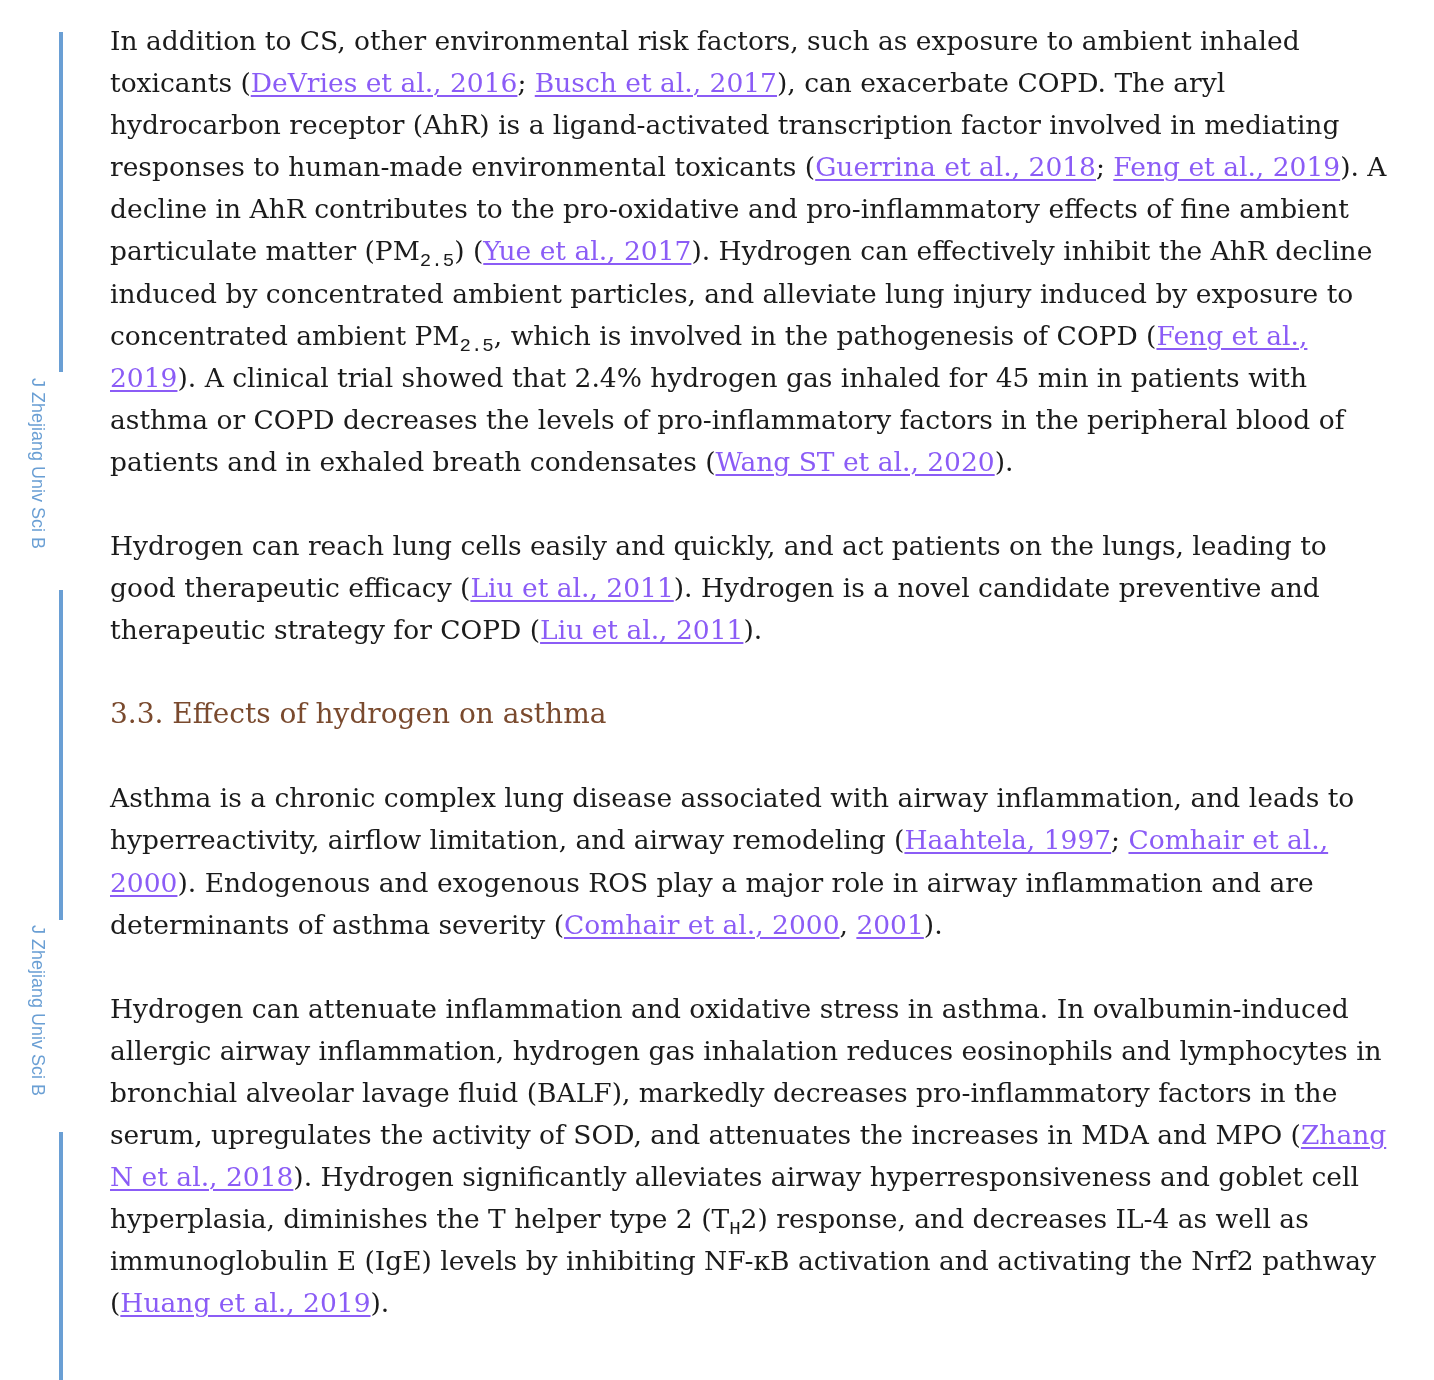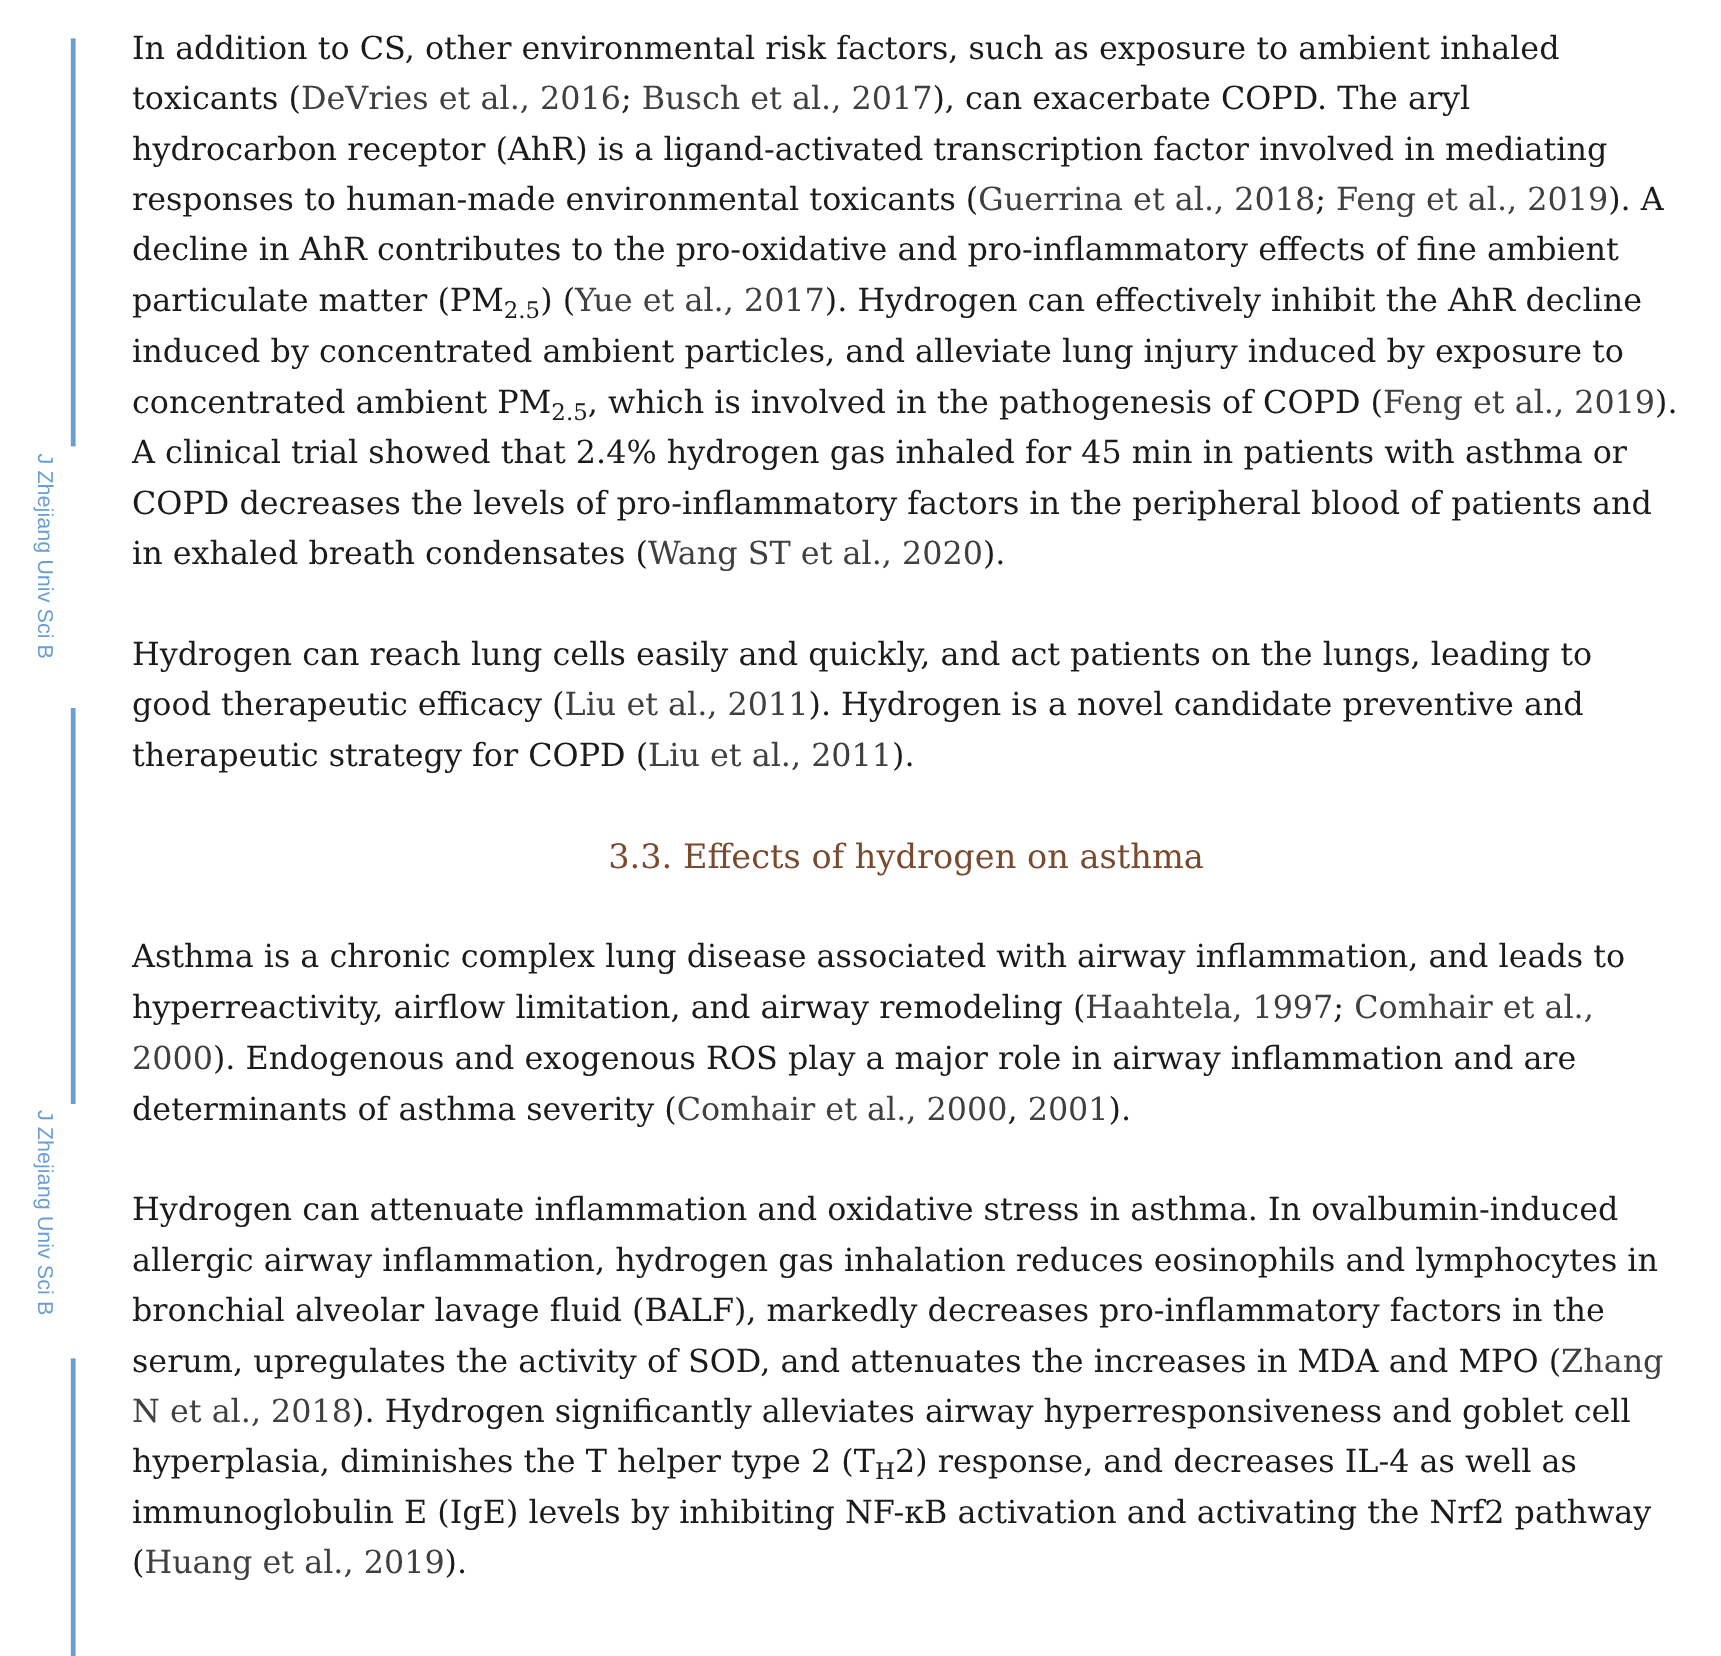--- a/index.html
+++ b/index.html
@@ -4,23 +4,23 @@
 <style>
   html, body { margin: 0; padding: 0; background: #ffffff; }
   body { width: 1434px; height: 1380px; position: relative; overflow: hidden; }
   .sidebar { position: absolute; left: 0; top: 0; width: 100px; height: 1380px; }
   .bar { position: absolute; left: 59px; width: 4px; background: #6a9fd4; }
   .wm { position: absolute; left: 48px; transform-origin: 0 0; transform: rotate(90deg);
         font-family: "Liberation Sans", sans-serif; font-size: 18px; color: #6a9fd4; white-space: nowrap; }
   .content { position: absolute; left: 110px; top: 20px; width: 1290px;
              font-family: "DejaVu Serif", serif; font-size: 26.5px; line-height: 42.1px; color: #1b1b1b; }
   p { margin: 0 0 42px 0; }
-  .lnk { color: #404040; text-decoration-thickness: 2px; text-underline-offset: 3px; }
-  sub { font-size: 0.72em; line-height: 0; vertical-align: -0.3em; }
-  h3 { margin: 0 0 42px 0; font-weight: normal; font-size: 28px; line-height: 42px; color: #7a4a2e; text-align: center; }
+  .lnk { color: #8b5cf6; text-decoration: underline; text-decoration-thickness: 2px; text-underline-offset: 3px; }
+  sub { font-size: 0.72em; line-height: 0; vertical-align: -0.3em; font-family: Liberation Mono, monospace; }
+  h3 { margin: 0 0 42px 0; font-weight: normal; font-size: 28px; line-height: 42px; color: #7a4a2e; }
 </style>
 </head>
 <body>
 
 <div class="sidebar">
 
   <div class="bar" style="top:32px;height:340px;"></div>
   <span class="wm" style="top:378px;">J Zhejiang Univ Sci B</span>
   <div class="bar" style="top:590px;height:330px;"></div>
   <span class="wm" style="top:925px;">J Zhejiang Univ Sci B</span>

